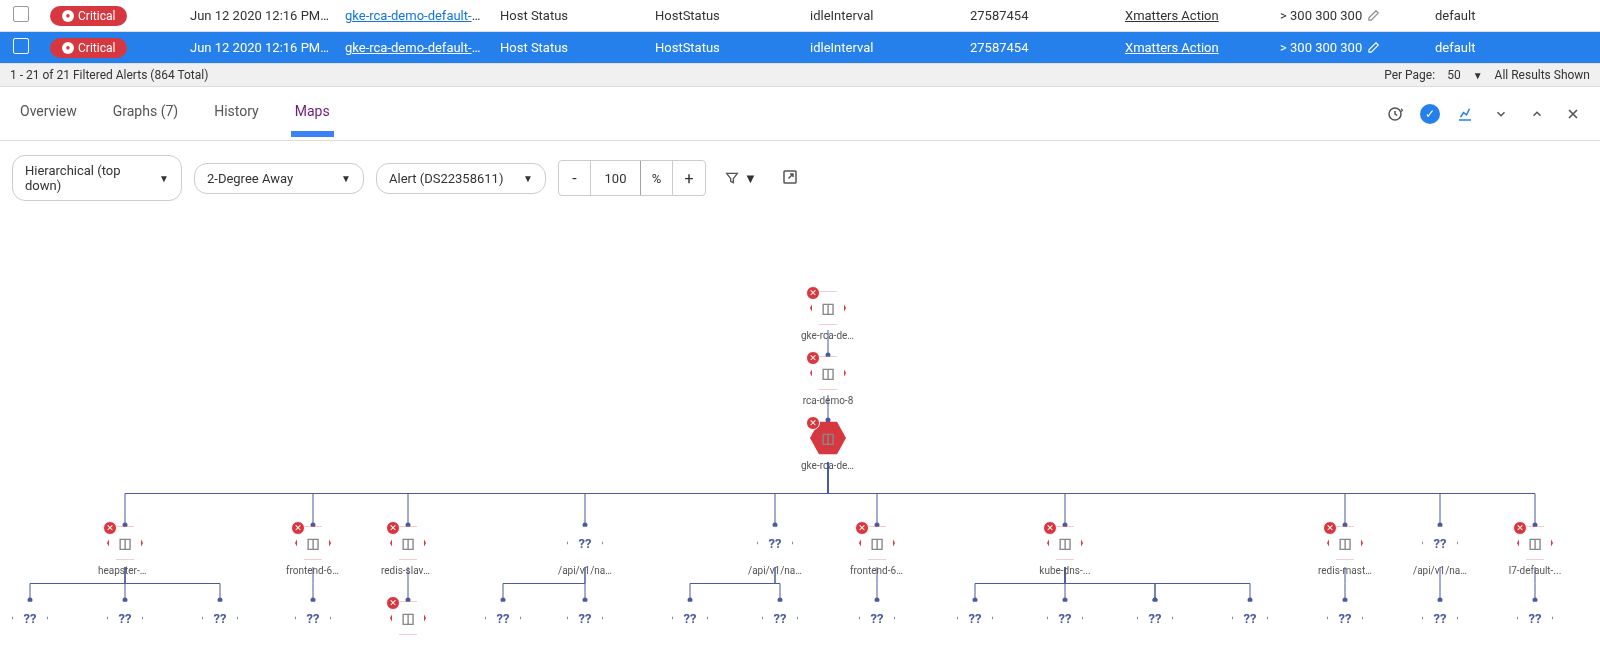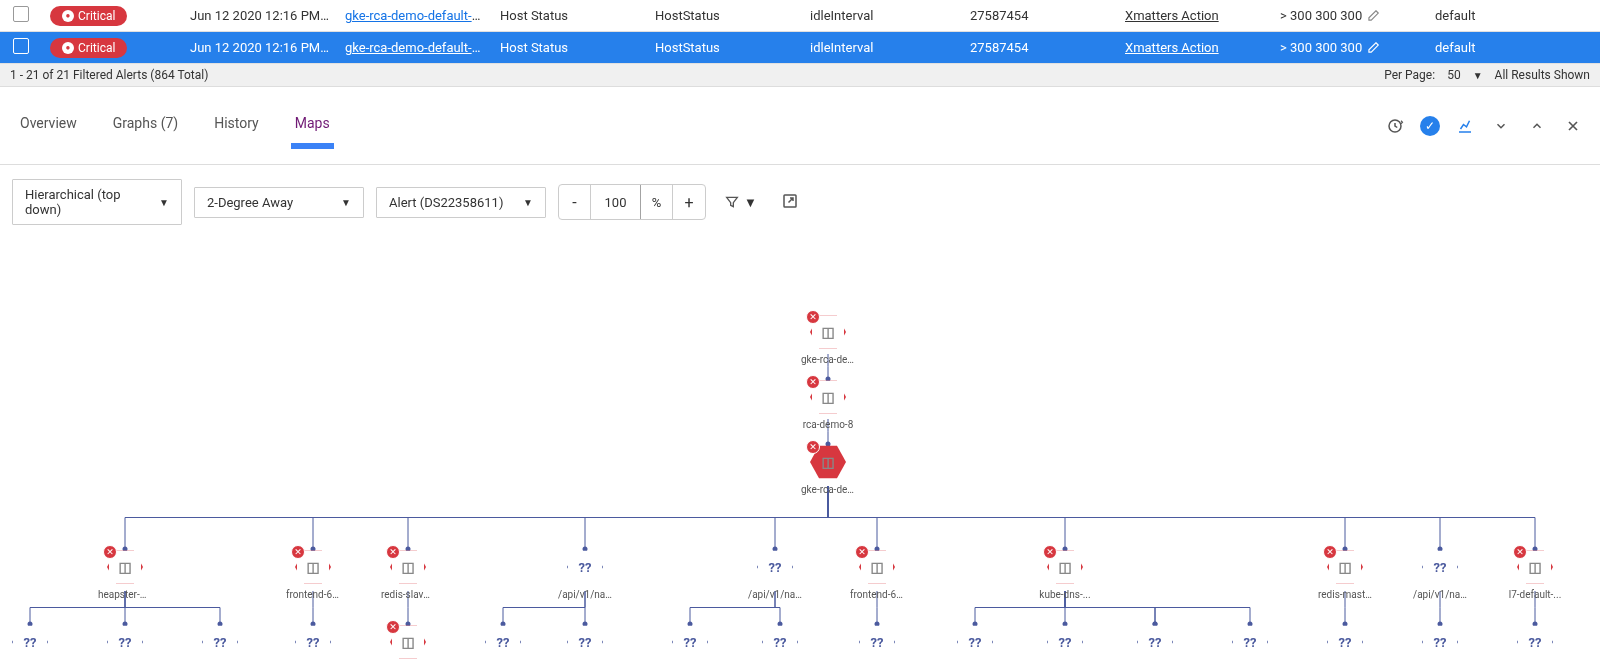--- a/index.html
+++ b/index.html
@@ -28,31 +28,31 @@
 .badge-dot { width: 12px; height: 12px; background: #fff; border-radius: 50%; display: inline-flex; align-items: center; justify-content: center; font-size: 8px; color: #d7373f; }
 
 a.host-link { color: #1473e6; text-decoration: underline; }
 
 .pencil-icon { width: 14px; height: 14px; }
 
 .status-bar { display: flex; justify-content: space-between; align-items: center; background: #f0f0f0; padding: 4px 10px; font-size: 12px; border-bottom: 1px solid #ddd; }
 .status-right { display: flex; align-items: center; gap: 12px; }
 .caret-down { font-size: 10px; }
 
-.tab-bar { display: flex; align-items: center; border-bottom: 1px solid #ddd; padding: 16px 16px; }
+.tab-bar { display: flex; align-items: center; border-bottom: 1px solid #ddd; padding: 4px 16px; }
 .tabs { display: flex; gap: 28px; }
 .tab { padding: 12px 4px; cursor: pointer; font-size: 14px; color: #555; }
 .tab.active { color: #701a75; border-bottom: 6px solid #3b82f6; margin-bottom: -1px; }
 .tab-actions { margin-left: auto; display: flex; gap: 14px; align-items: center; }
 .icon-btn { width: 22px; height: 22px; display: flex; align-items: center; justify-content: center; cursor: pointer; color: #555; }
 .icon-btn.blue { color: #2680eb; }
 .icon-btn.solid { background: #2680eb; color: #fff; border-radius: 50%; width: 20px; height: 20px; font-size: 12px; }
 
 .toolbar { display: flex; align-items: center; gap: 12px; padding: 14px 12px; }
-.dropdown { border: 1px solid #ccc; border-radius: 1px; padding: 7px 12px; display: flex; align-items: center; justify-content: space-between; cursor: pointer; background: #fff; font-size: 13px; }
+.dropdown { border: 1px solid #ccc; border-radius: 13px; padding: 7px 12px; display: flex; align-items: center; justify-content: space-between; cursor: pointer; background: #fff; font-size: 13px; }
 .dropdown .dd-caret { font-size: 10px; margin-left: 12px; }
 .dd1 { width: 170px; }
 .dd2 { width: 170px; }
 .dd3 { width: 170px; }
 
 .zoom-group { display: flex; border: 1px solid #ccc; border-radius: 4px; overflow: hidden; }
 .zoom-btn { width: 32px; height: 34px; display: flex; align-items: center; justify-content: center; cursor: pointer; border-right: 1px solid #ccc; font-size: 16px; }
 .zoom-btn:last-child { border-right: none; }
 .zoom-val { width: 50px; display: flex; align-items: center; justify-content: center; border-right: 1px solid #a3a3a3; }
 .zoom-unit { width: 32px; display: flex; align-items: center; justify-content: center; border-right: 1px solid #ccc; }

